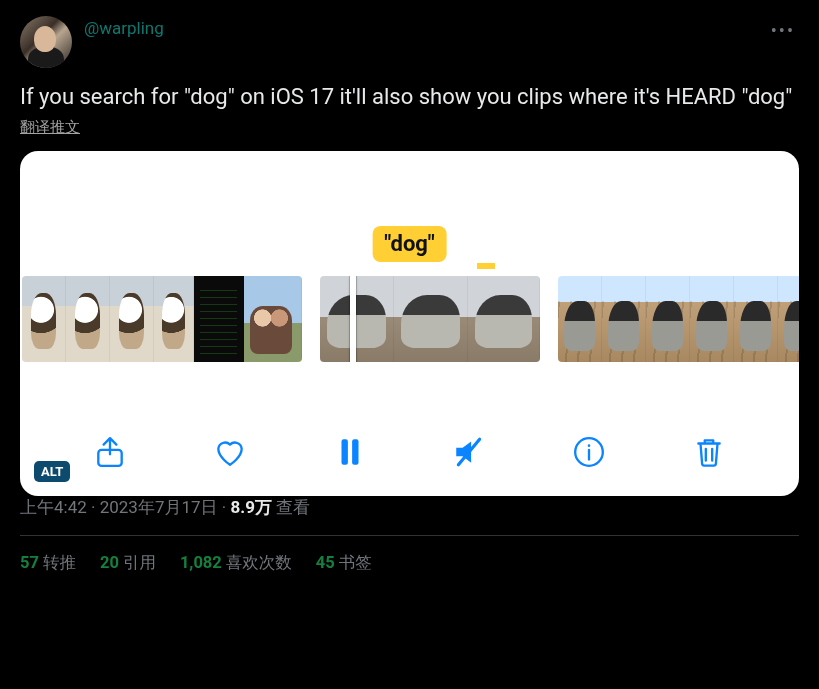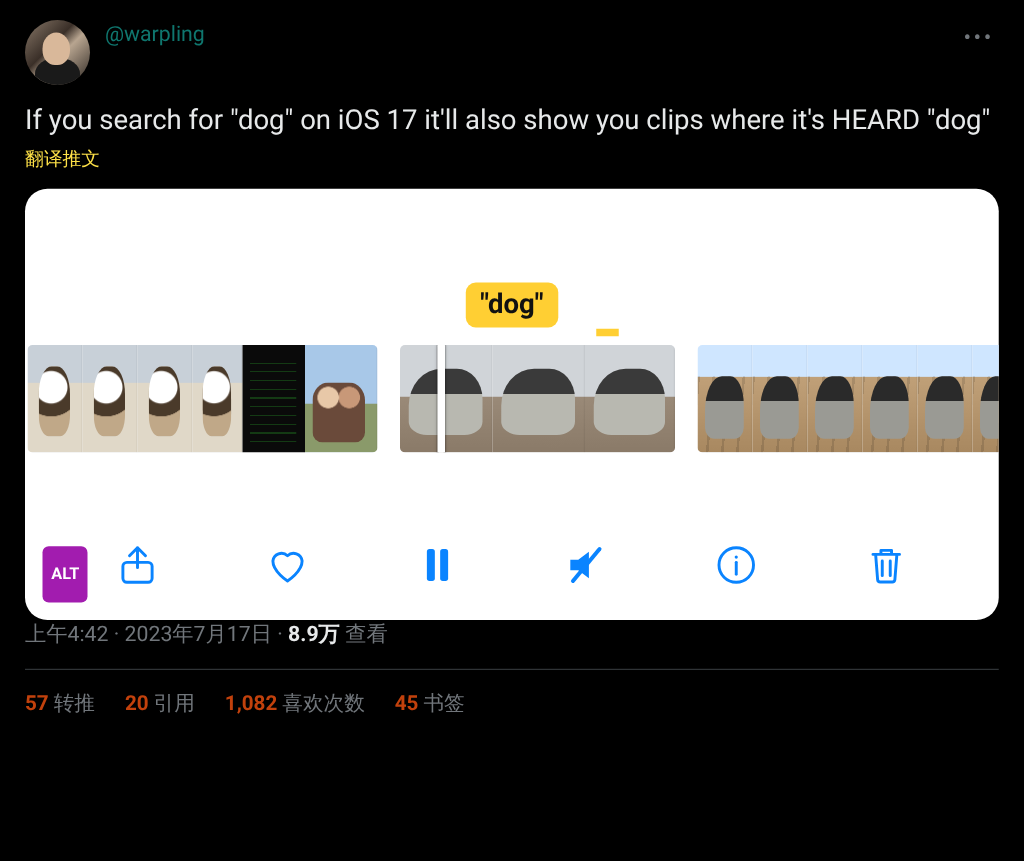--- a/index.html
+++ b/index.html
@@ -58,23 +58,24 @@
     padding: 4px;
   }
   .body-text {
     font-size: 22px;
     line-height: 1.35;
     color: #e7e9ea;
     margin-bottom: 6px;
     font-weight: 400;
   }
   .translate {
-    color: #fde047;
+    color: #a3a3a3;
     font-size: 15px;
     margin-bottom: 14px;
+    text-decoration: underline;
   }
   .card {
     background: #fff;
     border-radius: 18px;
     width: 100%;
     height: 345px;
     position: relative;
     overflow: hidden;
   }
   .dog-label {
@@ -155,45 +156,45 @@
     width: 44px; height: 44px;
     color: #0a84ff;
     display:flex; align-items:center; justify-content:center;
   }
   .tool svg { width: 34px; height: 34px; stroke: #0a84ff; fill: none; stroke-width: 2.2; stroke-linecap: round; stroke-linejoin: round; }
   .tool.pause svg rect { fill:#0a84ff; stroke:none; }
   .alt-badge {
     position: absolute;
     left: 14px;
     bottom: 14px;
-    background: #a21caf;
+    background: #0c4a6e;
     color: #fff;
     font-weight: 700;
     font-size: 13px;
-    padding: 15px 7px;
+    padding: 3px 7px;
     border-radius: 5px;
   }
   .meta {
     color: #71767b;
     font-size: 17px;
     padding-bottom: 16px;
   }
   .meta .views-num { color: #e7e9ea; font-weight: 700; }
   .divider {
     border: 0; border-top: 1px solid #2f3336;
     margin: 0 0 16px 0;
   }
   .stats {
     display: flex;
     gap: 24px;
     color: #71767b;
     font-size: 16.5px;
     padding-bottom: 14px;
   }
-  .stats .num { color: #c2410c; font-weight: 700; margin-right: 4px; }
+  .stats .num { color: #15803d; font-weight: 700; margin-right: 4px; }
 </style>
 </head>
 <body>
 
 <div class="tweet">
 
   <div class="header">
     <div class="avatar"></div>
     <div class="names">
       <div class="handle">@warpling</div>

